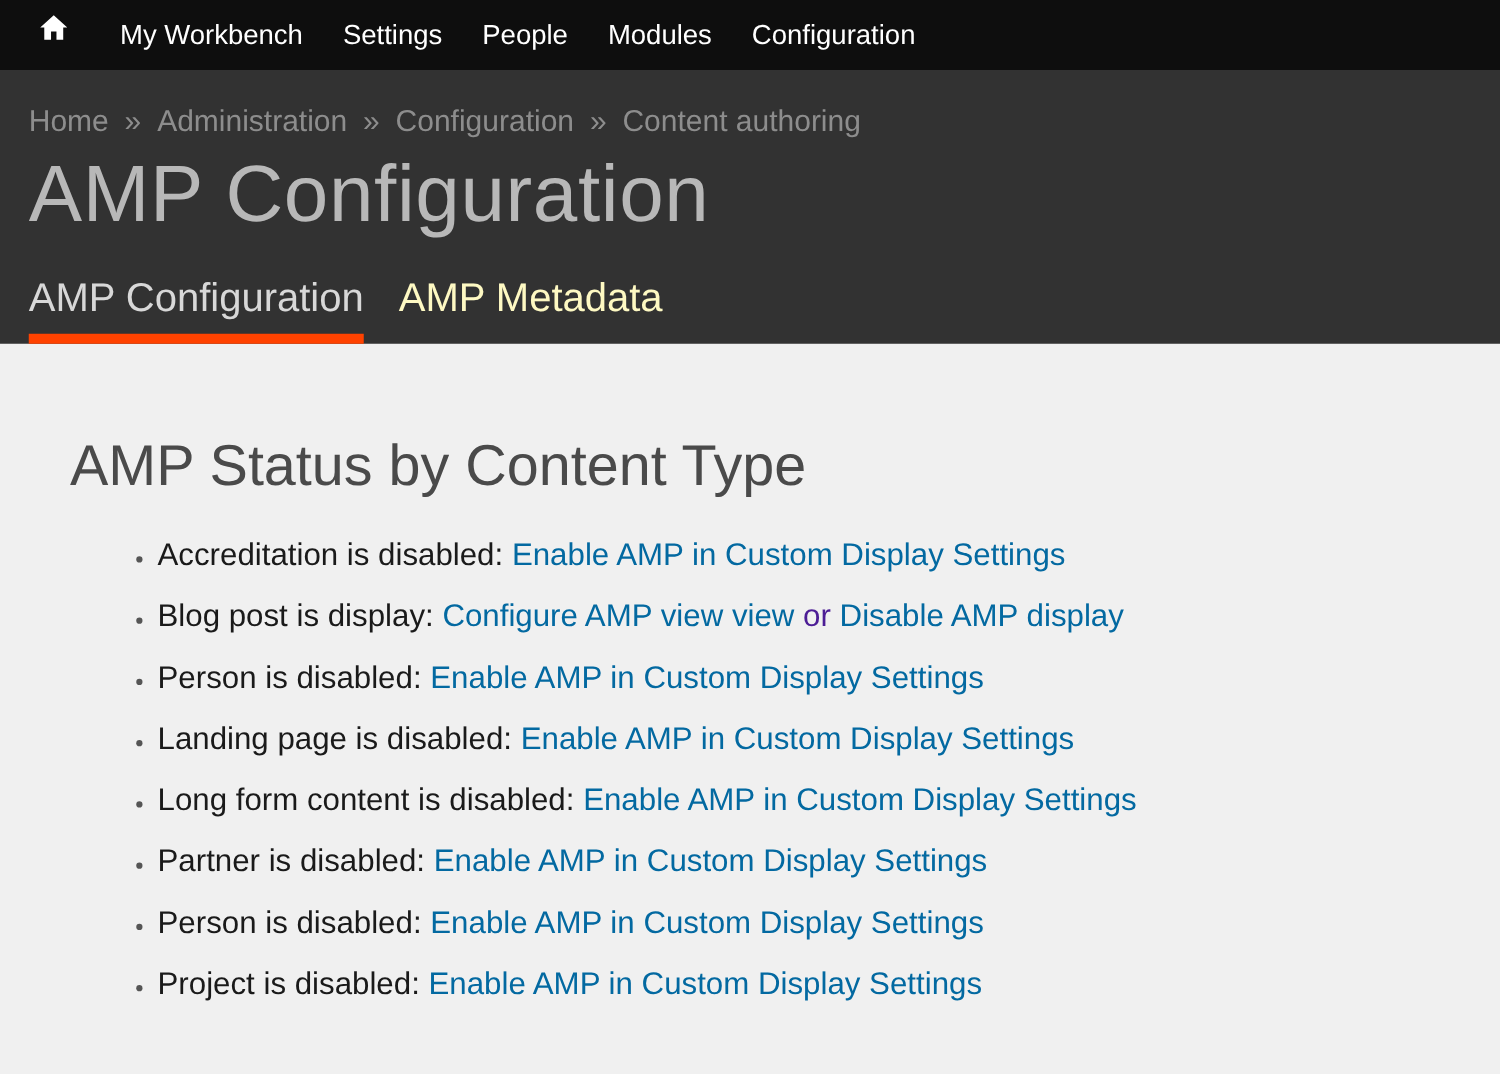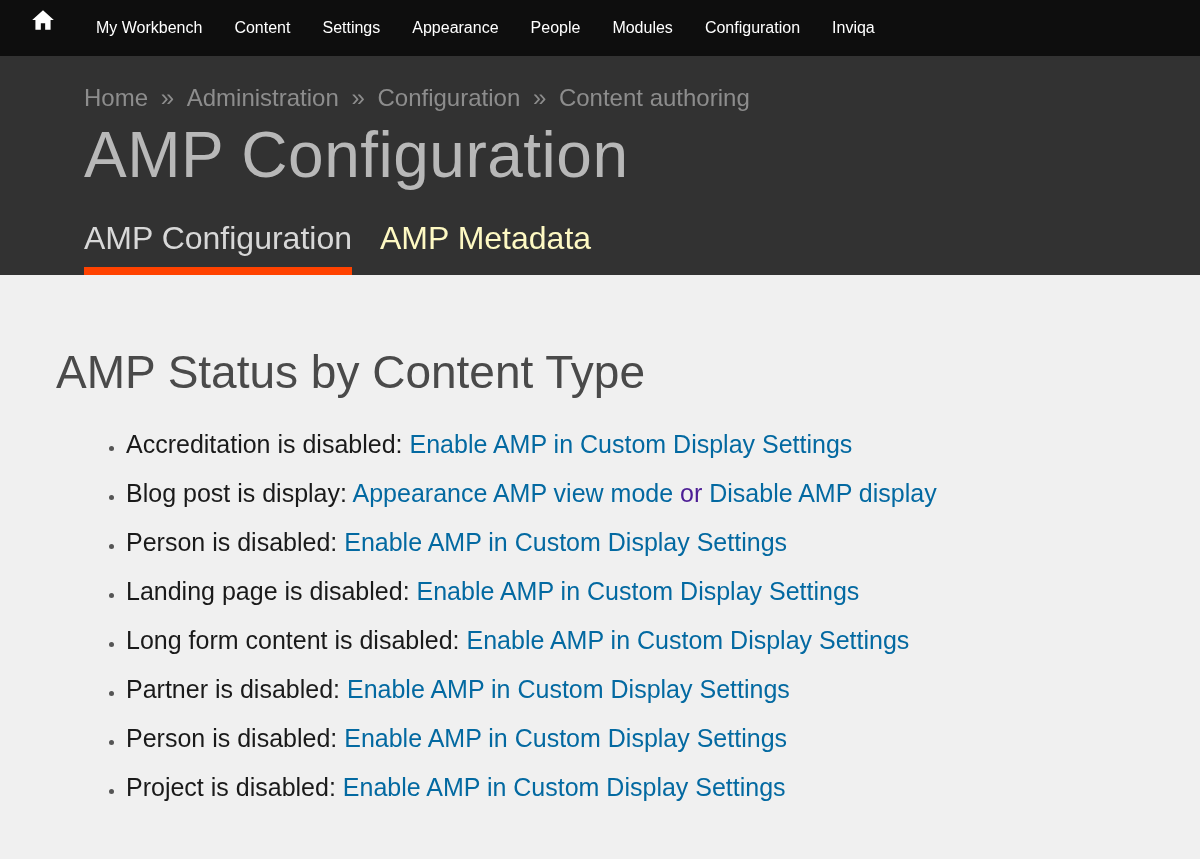--- a/index.html
+++ b/index.html
@@ -14,36 +14,36 @@
     background: #0e0e0e;
     height: 56px;
     display: flex;
     align-items: center;
     padding: 0 10px;
     gap: 0;
   }
   .topbar a.navlink {
     color: #fff;
     text-decoration: none;
-    font-size: 16px;
+    font-size: 22px;
     font-weight: 400;
     padding: 0 16px;
     line-height: 56px;
     display: inline-block;
     white-space: nowrap;
   }
   .home-icon {
     width: 26px;
     height: 26px;
     fill: #fff;
     margin: 0 8px 0 4px;
   }
   .header-dark {
     background: #323232;
-    padding: 28px 56px 0 84px;
+    padding: 28px 56px 0 23px;
   }
   .breadcrumb {
     color: #8d8d8d;
     font-size: 24px;
     font-weight: 300;
     margin-bottom: 6px;
   }
   .breadcrumb a {
     color: #8d8d8d;
     text-decoration: none;
@@ -107,44 +107,41 @@
 <body>
 
 <nav class="topbar">
   <a href="#" class="navlink" aria-label="Home">
     <svg class="home-icon" viewBox="0 0 24 24">
         <path d="M12 3l10 9h-3v9h-5v-6h-4v6H5v-9H2z"></path>
       </svg>
   </a>
   <div id="nav-items" style="display:flex;">
       <a href="#" class="navlink">My Workbench</a>
-      <a href="#" class="navlink">Content</a>
       <a href="#" class="navlink">Settings</a>
-      <a href="#" class="navlink">Appearance</a>
       <a href="#" class="navlink">People</a>
       <a href="#" class="navlink">Modules</a>
       <a href="#" class="navlink">Configuration</a>
-      <a href="#" class="navlink">Inviqa</a>
     </div>
 </nav>
 
 <header class="header-dark">
   <div class="breadcrumb" id="breadcrumb"><a href="#">Home</a><span class="sep"> » </span><a href="#">Administration</a><span class="sep"> » </span><a href="#">Configuration</a><span class="sep"> » </span><a href="#">Content authoring</a></div>
   <h1 class="page-title">AMP Configuration</h1>
   <div class="tabs" id="tabs">
       <a class="tab active">AMP Configuration</a>
       <a class="tab">AMP Metadata</a>
     </div>
 </header>
 
 <main class="content">
   <h2 class="section-heading">AMP Status by Content Type</h2>
   <ul class="statuslist" id="statuslist">
       <li><span>Accreditation is </span><span class="status-state">disabled</span>: <a href="#" class="action-link">Enable AMP in Custom Display Settings</a></li>
-      <li><span>Blog post is </span><span class="status-state">display</span>: <a href="#" class="action-link">Appearance AMP view mode</a><span class="or-text"> or </span><a href="#" class="action-link">Disable AMP display</a></li>
+      <li><span>Blog post is </span><span class="status-state">display</span>: <a href="#" class="action-link">Configure AMP view view</a><span class="or-text"> or </span><a href="#" class="action-link">Disable AMP display</a></li>
       <li><span>Person is </span><span class="status-state">disabled</span>: <a href="#" class="action-link">Enable AMP in Custom Display Settings</a></li>
       <li><span>Landing page is </span><span class="status-state">disabled</span>: <a href="#" class="action-link">Enable AMP in Custom Display Settings</a></li>
       <li><span>Long form content is </span><span class="status-state">disabled</span>: <a href="#" class="action-link">Enable AMP in Custom Display Settings</a></li>
       <li><span>Partner is </span><span class="status-state">disabled</span>: <a href="#" class="action-link">Enable AMP in Custom Display Settings</a></li>
       <li><span>Person is </span><span class="status-state">disabled</span>: <a href="#" class="action-link">Enable AMP in Custom Display Settings</a></li>
       <li><span>Project is </span><span class="status-state">disabled</span>: <a href="#" class="action-link">Enable AMP in Custom Display Settings</a></li>
     </ul>
 </main>
 
 </body></html>

